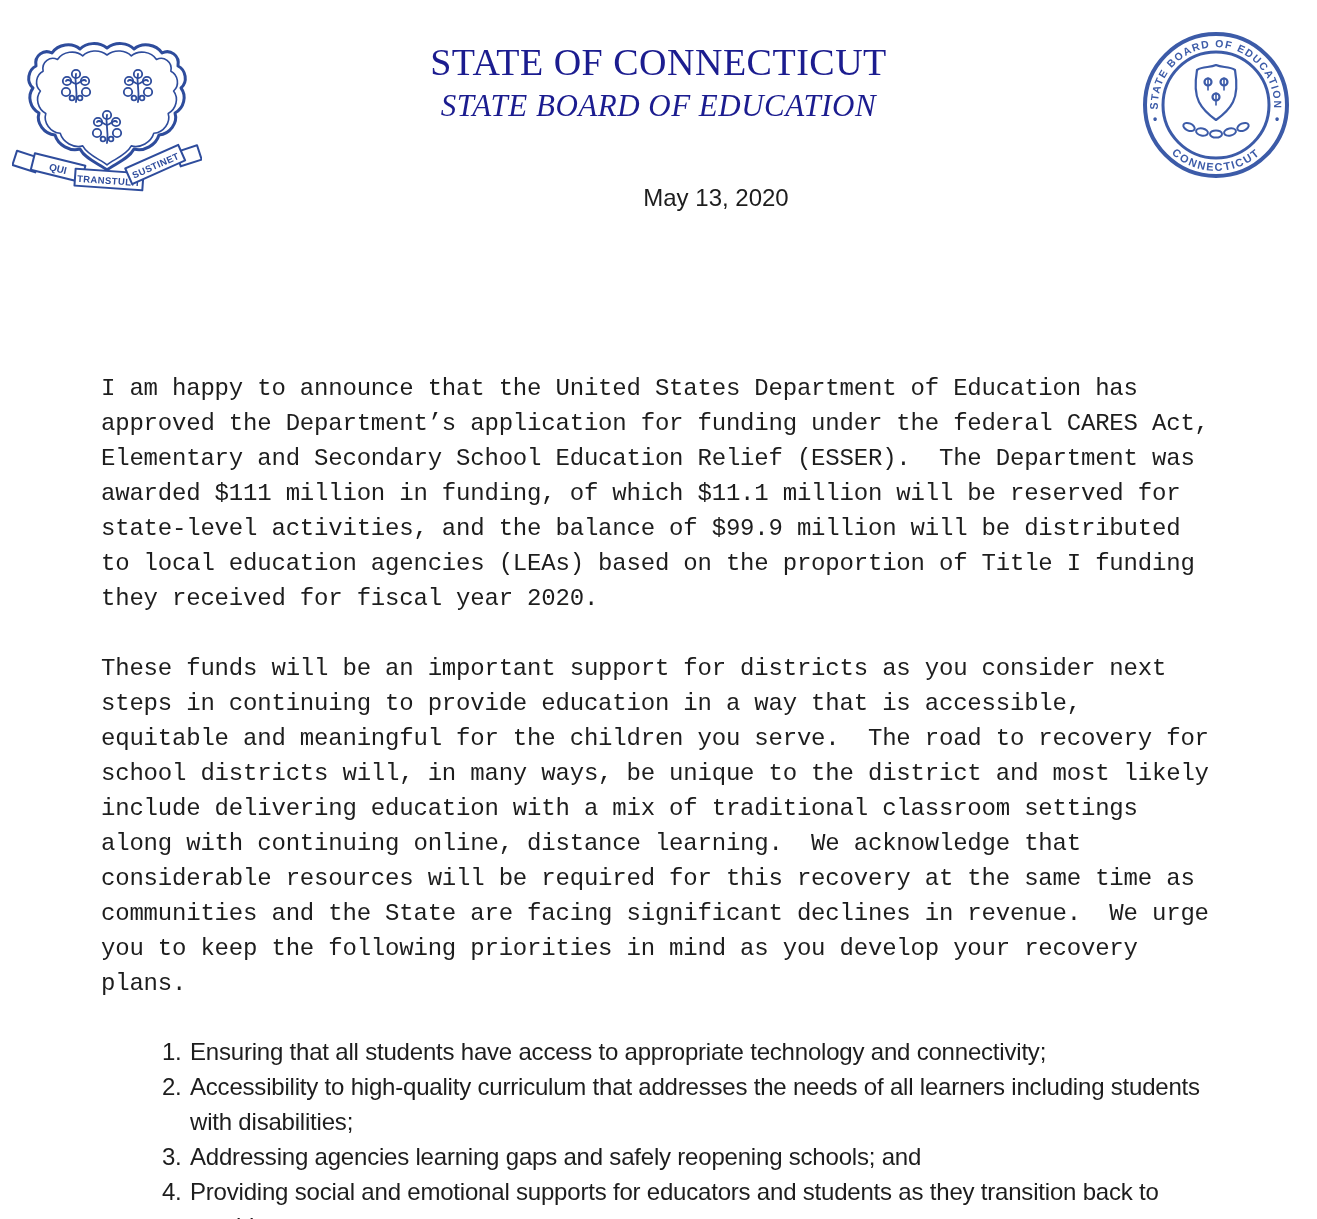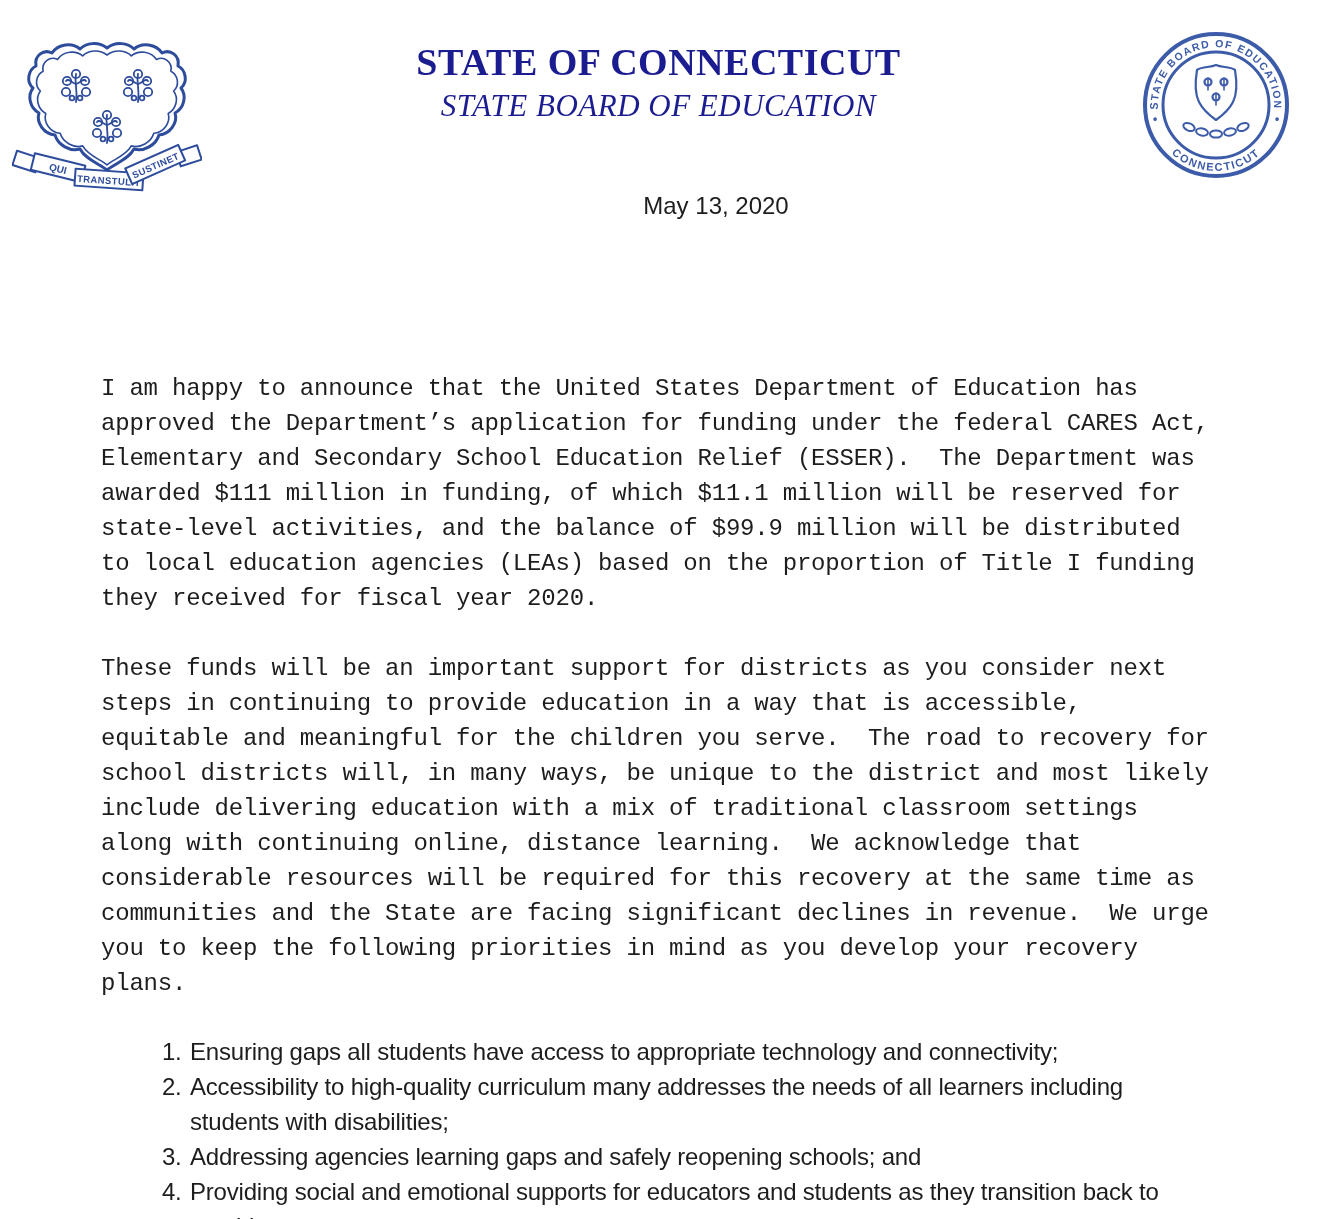--- a/index.html
+++ b/index.html
@@ -13,37 +13,37 @@
   }
   .page { position: relative; width: 1317px; height: 1219px; background: #fff; }
 
   
   .seal-left { position: absolute; left: 12px; top: 28px; width: 190px; height: 170px; }
   .seal-right { position: absolute; right: 26px; top: 30px; width: 150px; height: 150px; }
 
   .head-text { position: absolute; left: 0; right: 0; top: 42px; text-align: center; }
   .title {
     font-family: "Liberation Serif", serif;
-    font-weight: bold;
+    font-weight: normal;
     font-size: 38px;
     letter-spacing: 0.5px;
     color: #1b1c8f;
     line-height: 1.1;
   }
   .subtitle {
     font-family: "Liberation Serif", serif;
     font-style: italic;
     font-size: 31px;
     letter-spacing: 0.5px;
     color: #1b1c8f;
     line-height: 1.15;
     margin-top: 4px;
   }
   .date-line {
-    position: absolute; left: 115px; right: 0; top: 192px;
+    position: absolute; left: 115px; right: 0; top: 184px;
     text-align: center;
     font-size: 24px;
     color: #1d1d1d;
   }
 
   
   .body-text {
     position: absolute; left: 101px; top: 327px; width: 1113px;
     font-size: 24px;
     line-height: 35px;
@@ -164,20 +164,20 @@
       </g>
     </svg>
   </div>
 
   <div class="date-line">May 13, 2020</div>
 
   <main class="body-text">
     <p class="para first">I am happy to announce that the United States Department of Education has approved the Department’s application for funding under the federal CARES Act, Elementary and Secondary School Education Relief (ESSER).  The Department was awarded $111 million in funding, of which $11.1 million will be reserved for state-level activities, and the balance of $99.9 million will be distributed to local education agencies (LEAs) based on the proportion of Title I funding they received for fiscal year 2020.</p>
     <p class="para">These funds will be an important support for districts as you consider next steps in continuing to provide education in a way that is accessible, equitable and meaningful for the children you serve.  The road to recovery for school districts will, in many ways, be unique to the district and most likely include delivering education with a mix of traditional classroom settings along with continuing online, distance learning.  We acknowledge that considerable resources will be required for this recovery at the same time as communities and the State are facing significant declines in revenue.  We urge you to keep the following priorities in mind as you develop your recovery plans.</p>
     <ol class="priorities">
-      <li>Ensuring gaps all students have access to appropriate technology and connectivity;</li>
-      <li>Accessibility to high-quality curriculum many addresses the needs of all learners including students with disabilities;</li>
+      <li>Ensuring that all students have access to appropriate technology and connectivity;</li>
+      <li>Accessibility to high-quality curriculum that addresses the needs of all learners including students with disabilities;</li>
       <li>Addressing agencies learning gaps and safely reopening schools; and</li>
       <li>Providing social and emotional supports for educators and students as they transition back to provide.</li>
     </ol>
   </main>
 
 </div>
 
 </body></html>

